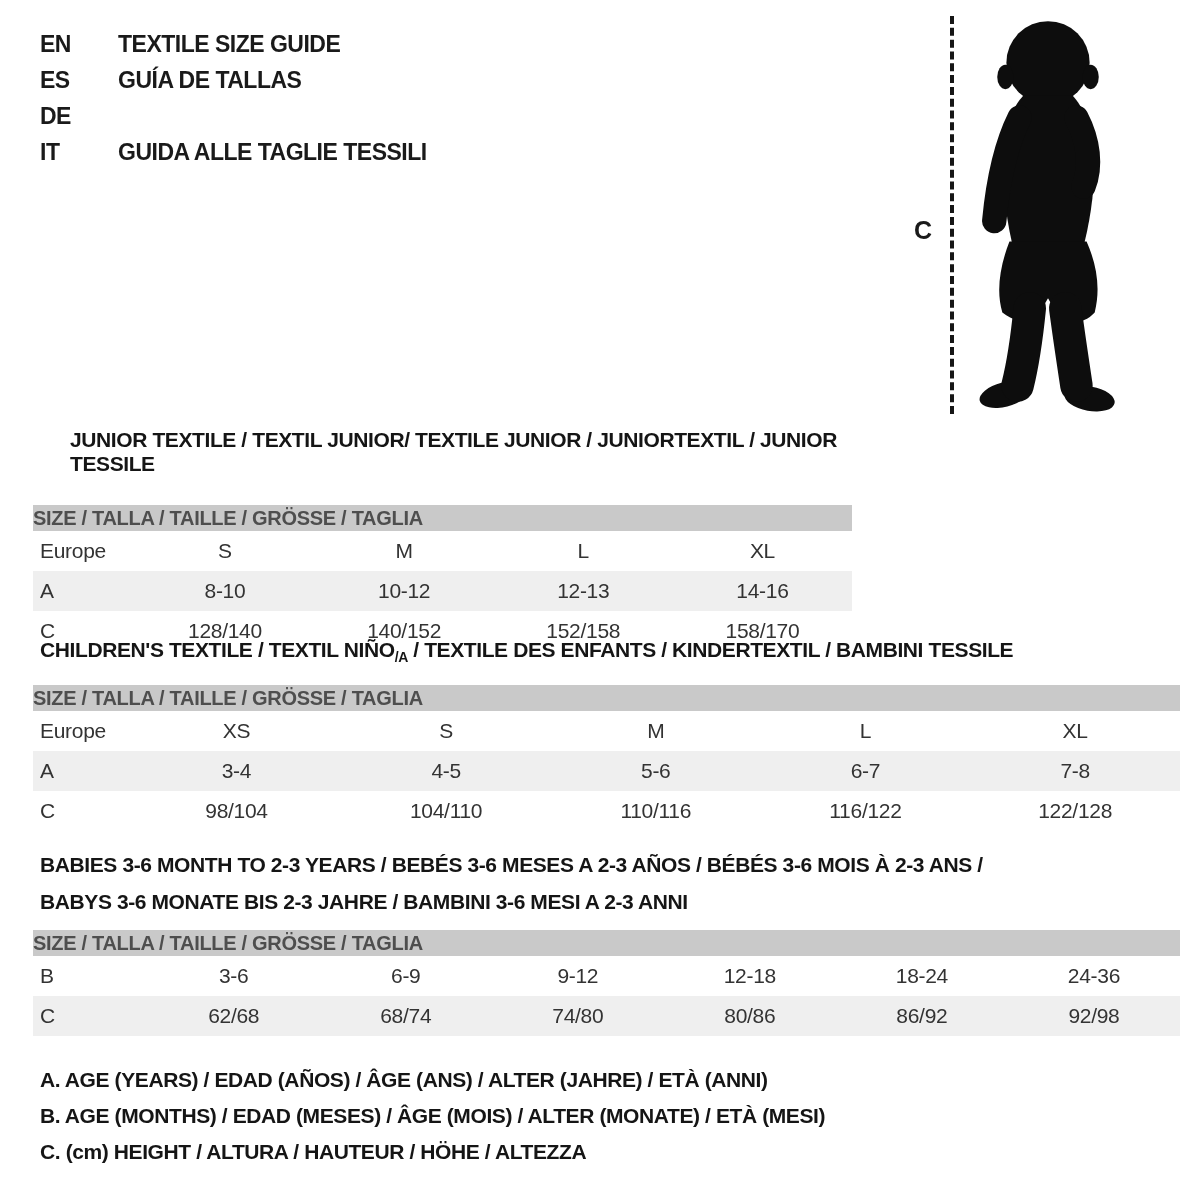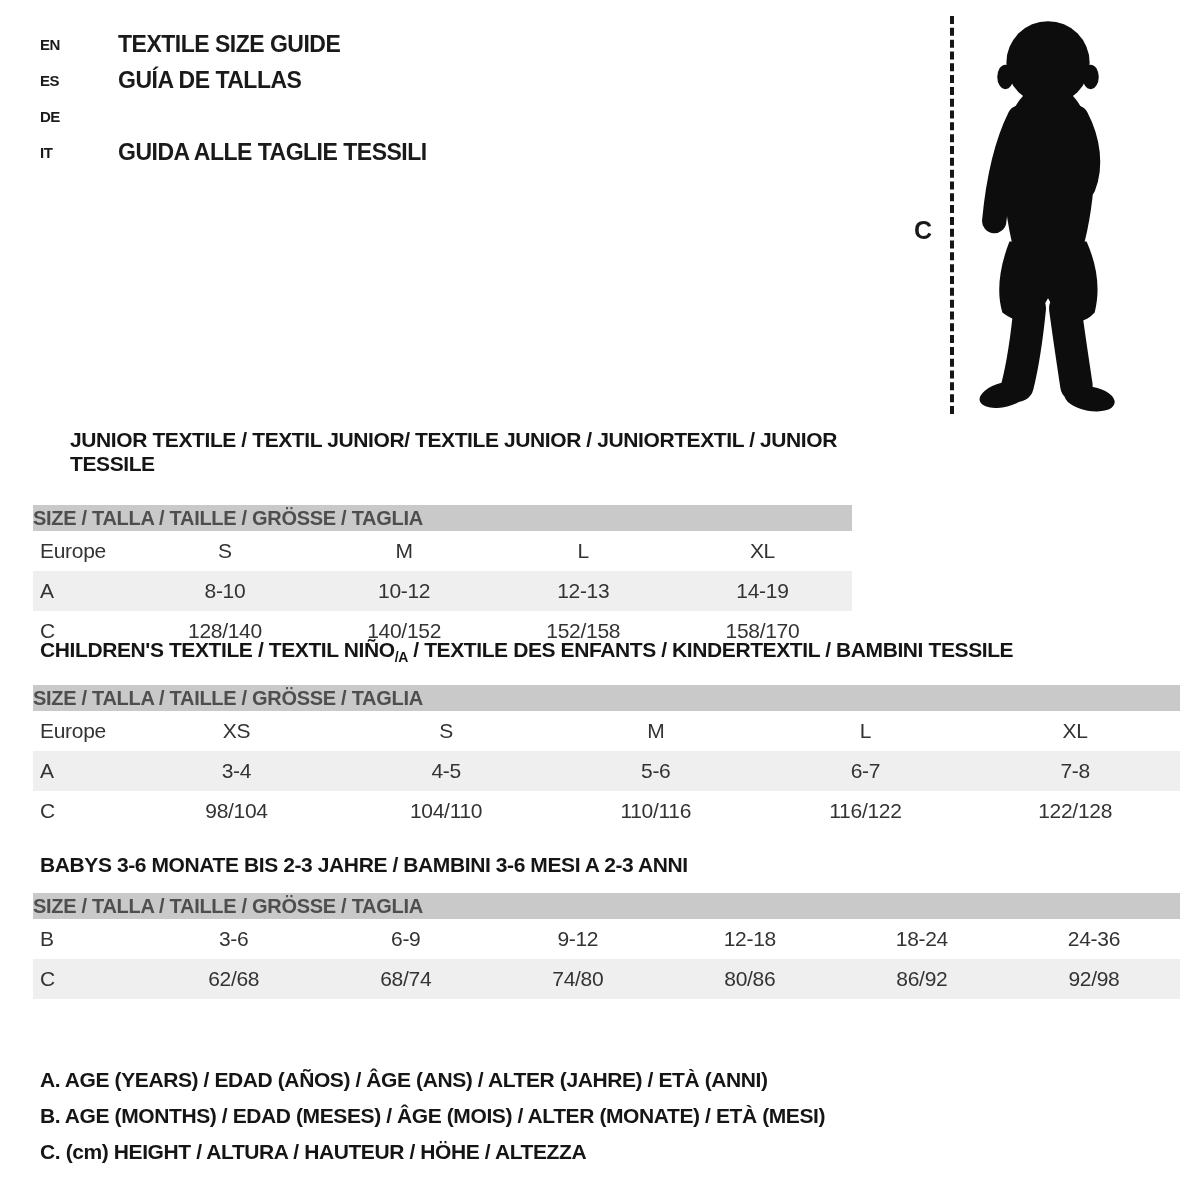--- a/index.html
+++ b/index.html
@@ -5,21 +5,21 @@
   html,body{margin:0;padding:0;}
   body{
     width:1200px;height:1200px;position:relative;overflow:hidden;
     background:#ffffff;
     font-family:"Liberation Sans", sans-serif;
     color:#1a1a1a;
   }
   
   .lang-list{position:absolute;left:40px;top:26px;}
   .lang-row{display:flex;height:36px;align-items:center;}
-  .lang-code{width:78px;font-size:15px;font-weight:700;letter-spacing:-0.5px;}
+  .lang-code{width:78px;font-size:23px;font-weight:700;letter-spacing:-0.5px;}
   .lang-label{font-size:23px;font-weight:700;letter-spacing:-0.5px;}
   
   .figure{position:absolute;left:898px;top:12px;width:262px;height:414px;}
   .measure-line{position:absolute;left:52px;top:4px;height:398px;width:0;
     border-left:4px dashed #161616;}
   .figure-label{position:absolute;left:16px;top:204px;font-size:25px;font-weight:700;}
   .silhouette{position:absolute;left:62px;top:0px;}
   
   .section{position:absolute;left:33px;}
   .sec-junior{top:428px;width:819px;}
@@ -108,21 +108,21 @@
         <td>S</td>
         <td>M</td>
         <td>L</td>
         <td>XL</td>
       </tr>
       <tr class="striped">
         <td class="row-label">A</td>
         <td>8-10</td>
         <td>10-12</td>
         <td>12-13</td>
-        <td>14-19</td>
+        <td>14-16</td>
       </tr>
       <tr>
         <td class="row-label">C</td>
         <td>128/140</td>
         <td>140/152</td>
         <td>152/158</td>
         <td>158/170</td>
       </tr>
     </tbody>
   </table>
@@ -164,20 +164,21 @@
         <td>110/116</td>
         <td>116/122</td>
         <td>122/128</td>
       </tr>
     </tbody>
   </table>
 </div>
 
 <div class="section sec-babies two-line">
   <div class="title-block">
+    <h2 class="section-title">BABIES 3-6 MONTH TO 2-3 YEARS / BEBÉS 3-6 MESES A 2-3 AÑOS / BÉBÉS 3-6 MOIS À 2-3 ANS /</h2>
     <h2 class="section-title">BABYS 3-6 MONATE BIS 2-3 JAHRE / BAMBINI 3-6 MESI A 2-3 ANNI</h2>
   </div>
   <div class="size-bar">SIZE / TALLA / TAILLE / GRÖSSE / TAGLIA</div>
   <table class="size-table tbl-babies">
     <colgroup>
         <col class="c-label">
         <col class="c-data">
         <col class="c-data">
         <col class="c-data">
         <col class="c-data">

